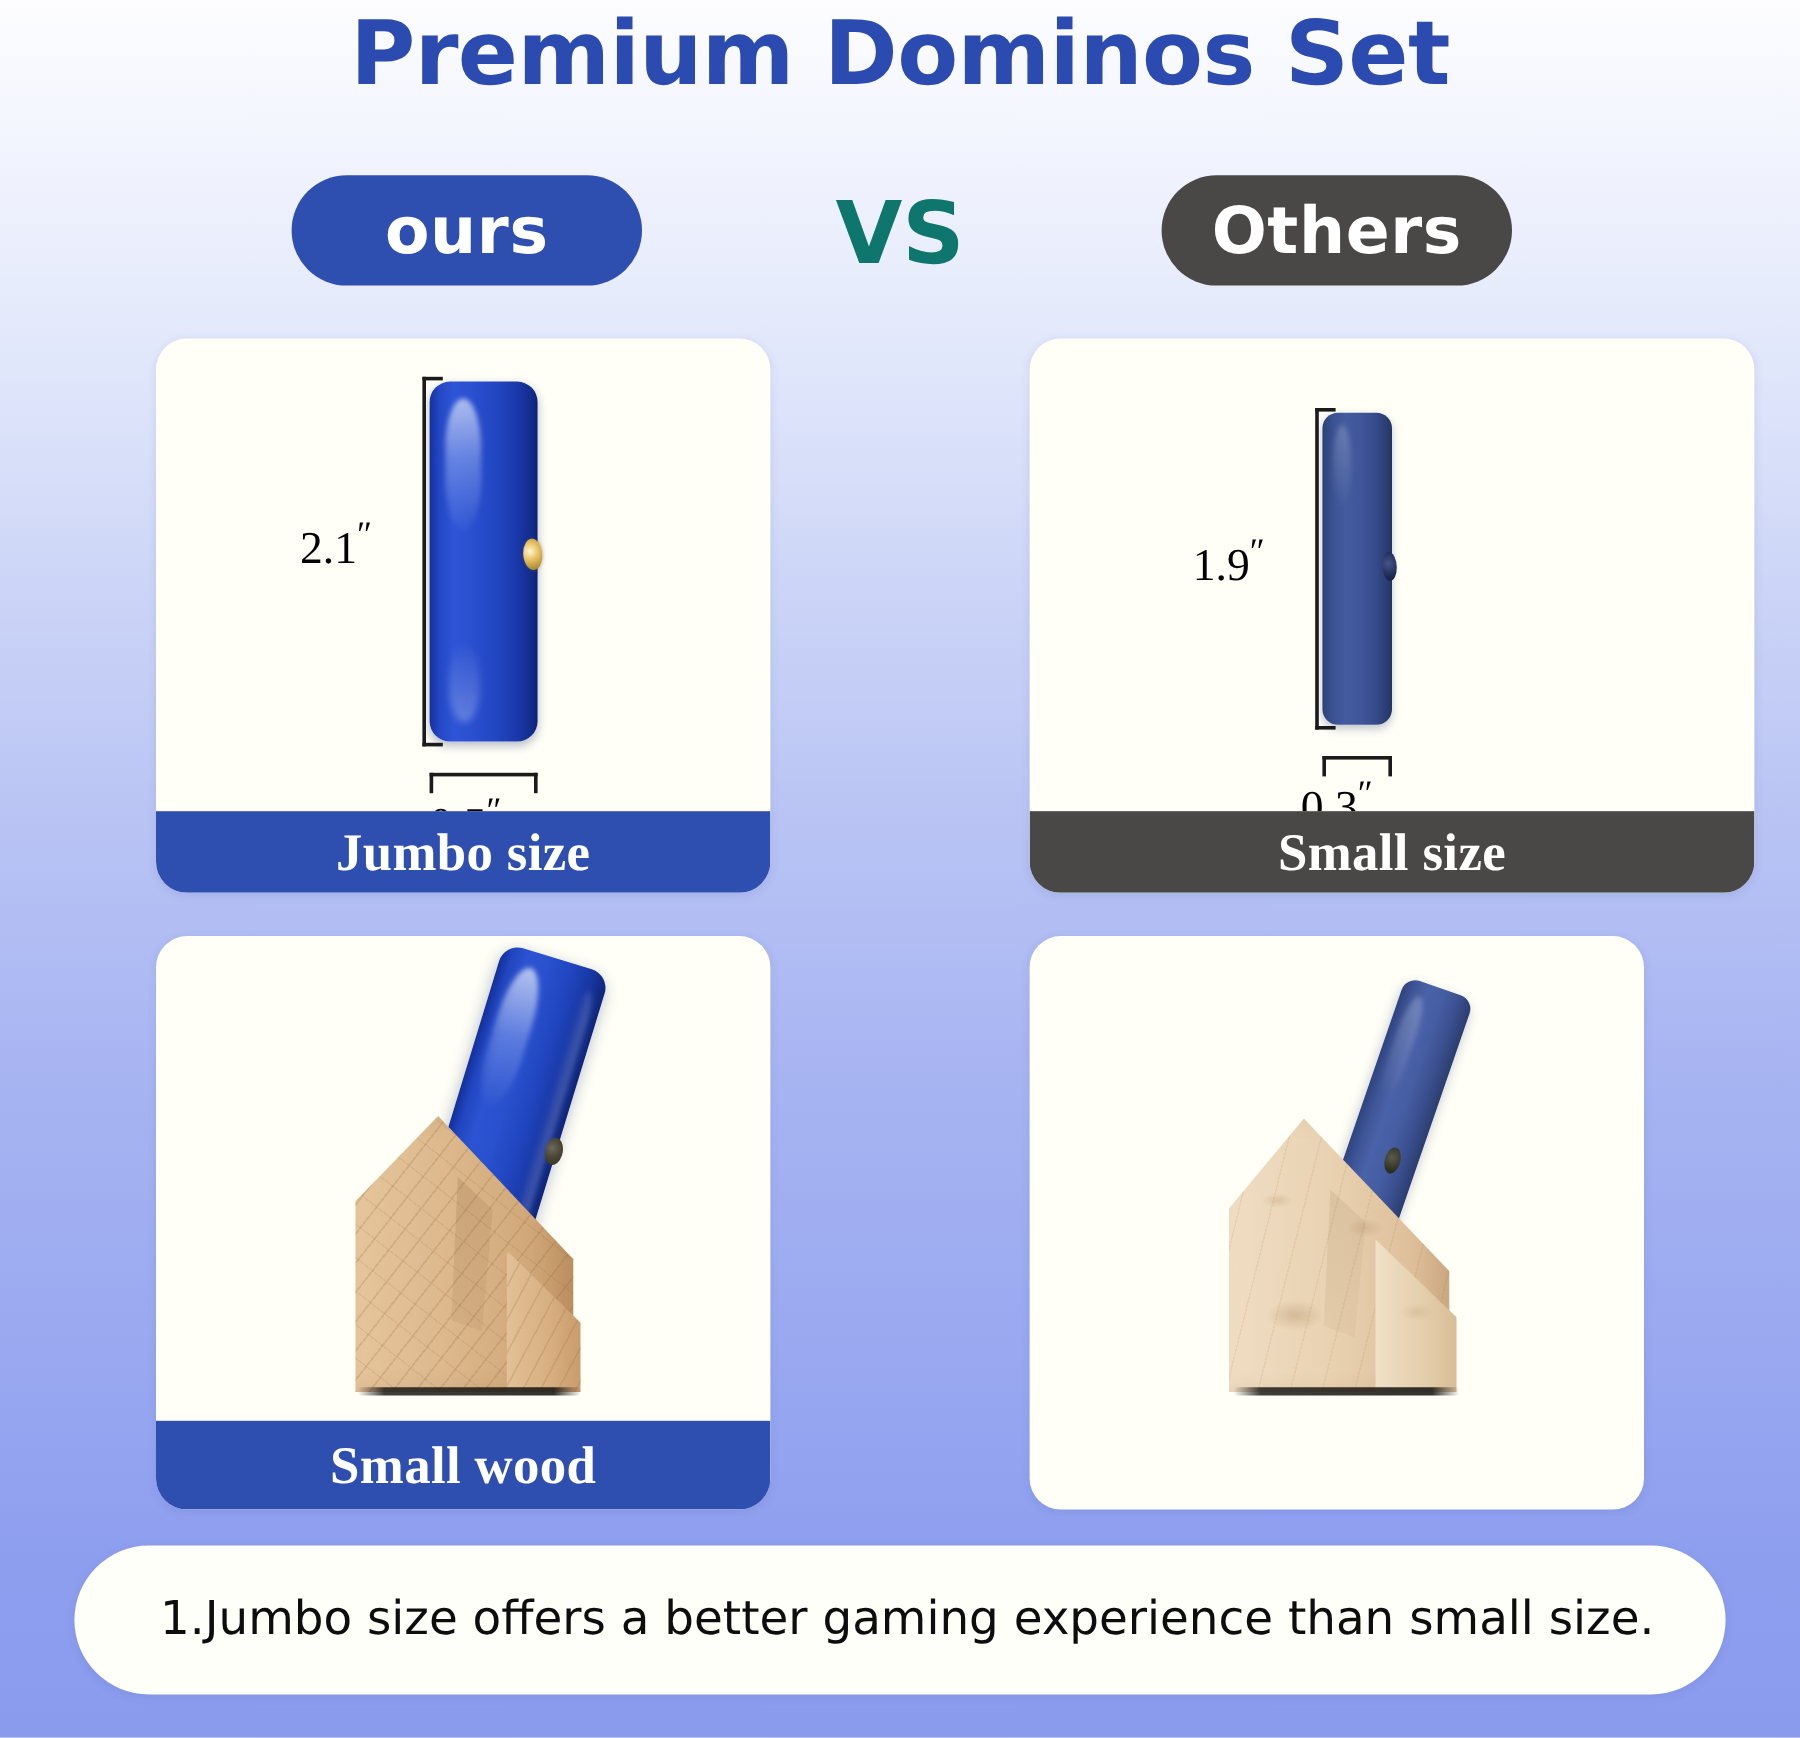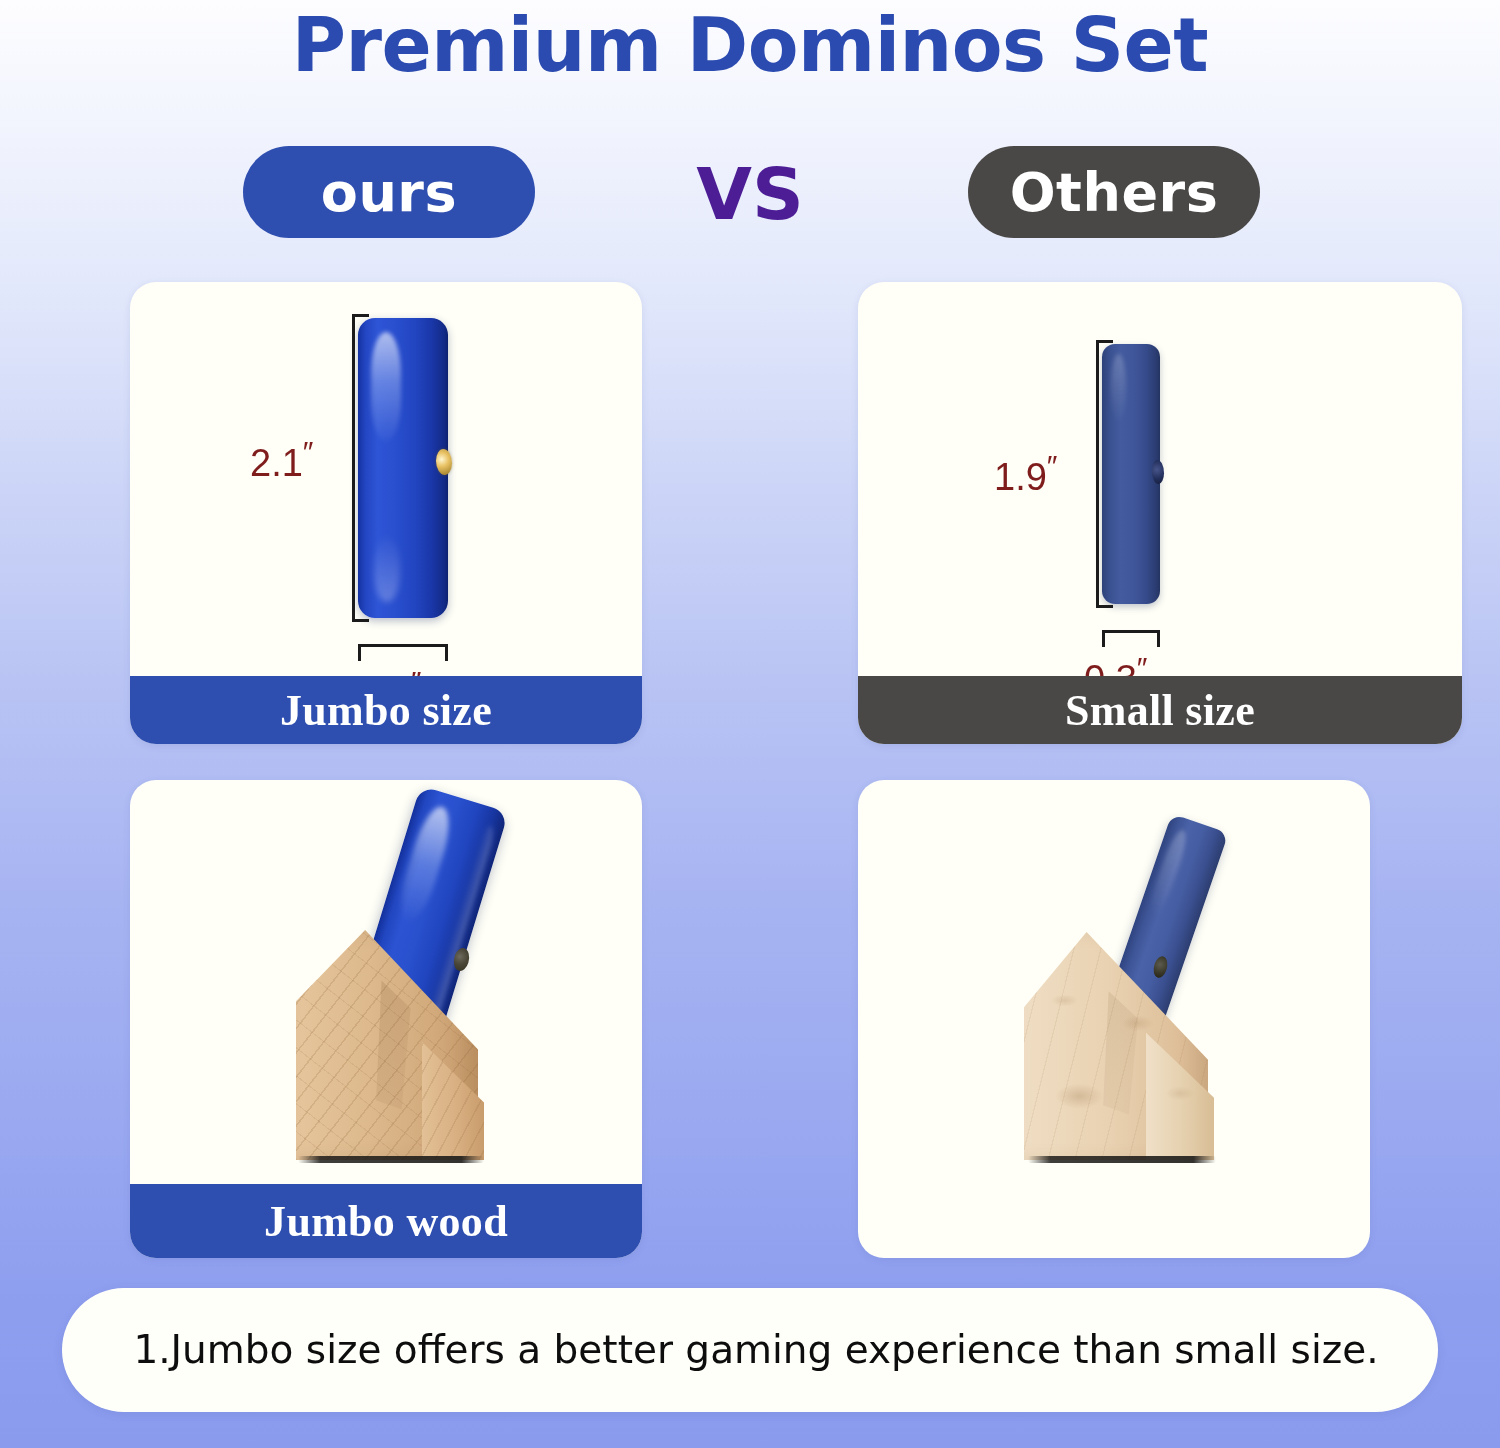--- a/index.html
+++ b/index.html
@@ -74,21 +74,21 @@
   }
   .vs {
     position: absolute;
     left: 600px;
     top: 2px;
     width: 300px;
     text-align: center;
     font-size: 72px;
     line-height: 92px;
     font-weight: bold;
-    color: #4c1d95;
+    color: #0f766e;
     font-family: "DejaVu Sans", sans-serif;
   }
 
   
   .card {
     position: absolute;
     background: #fffff7;
     border-radius: 26px;
     overflow: hidden;
     box-shadow: 0 2px 7px rgba(70, 90, 160, 0.13);
@@ -251,23 +251,23 @@
     top: -3px;
     height: 17px;
     border-left: 3px solid #1b1b1b;
   }
   .dim-h::before { left: 0; }
   .dim-h::after  { right: 0; }
 
   .dim-label {
     position: absolute;
     font-size: 38px;
-    line-height: 56px;
-    color: #7f1d1d;
-    font-family: Liberation Sans, sans-serif;
+    line-height: 44px;
+    color: #000000;
+    font-family: Liberation Serif, serif;
     white-space: nowrap;
   }
   .dim-label .pr { font-size: 30px; vertical-align: 14px; }
 
   
   .scene { position: absolute; left: 0; top: 0; width: 512px; height: 404px; }
   
   .beech-block {
     position: absolute;
     left: 166px;
@@ -529,21 +529,21 @@
     <div class="scene">
       <div class="domino-tilt-ours"></div>
       <div class="beech-block"></div>
       <div class="beech-notch"></div>
       <div class="beech-right"></div>
       <div class="pin-gold-tilt"></div>
       <div class="base-shadow" style="left:168px; top:376px; width:186px;"></div>
     </div>
   </div>
   <div class="caption cap-blue">
-    <span>Jumbo wood</span>
+    <span>Small wood</span>
   </div>
 </div>
 
 <div class="card card-br">
   <div class="card-stage">
     <div class="scene">
       <div class="domino-tilt-others"></div>
       <div class="pine-block"></div>
       <div class="pine-notch"></div>
       <div class="pine-right"></div>

